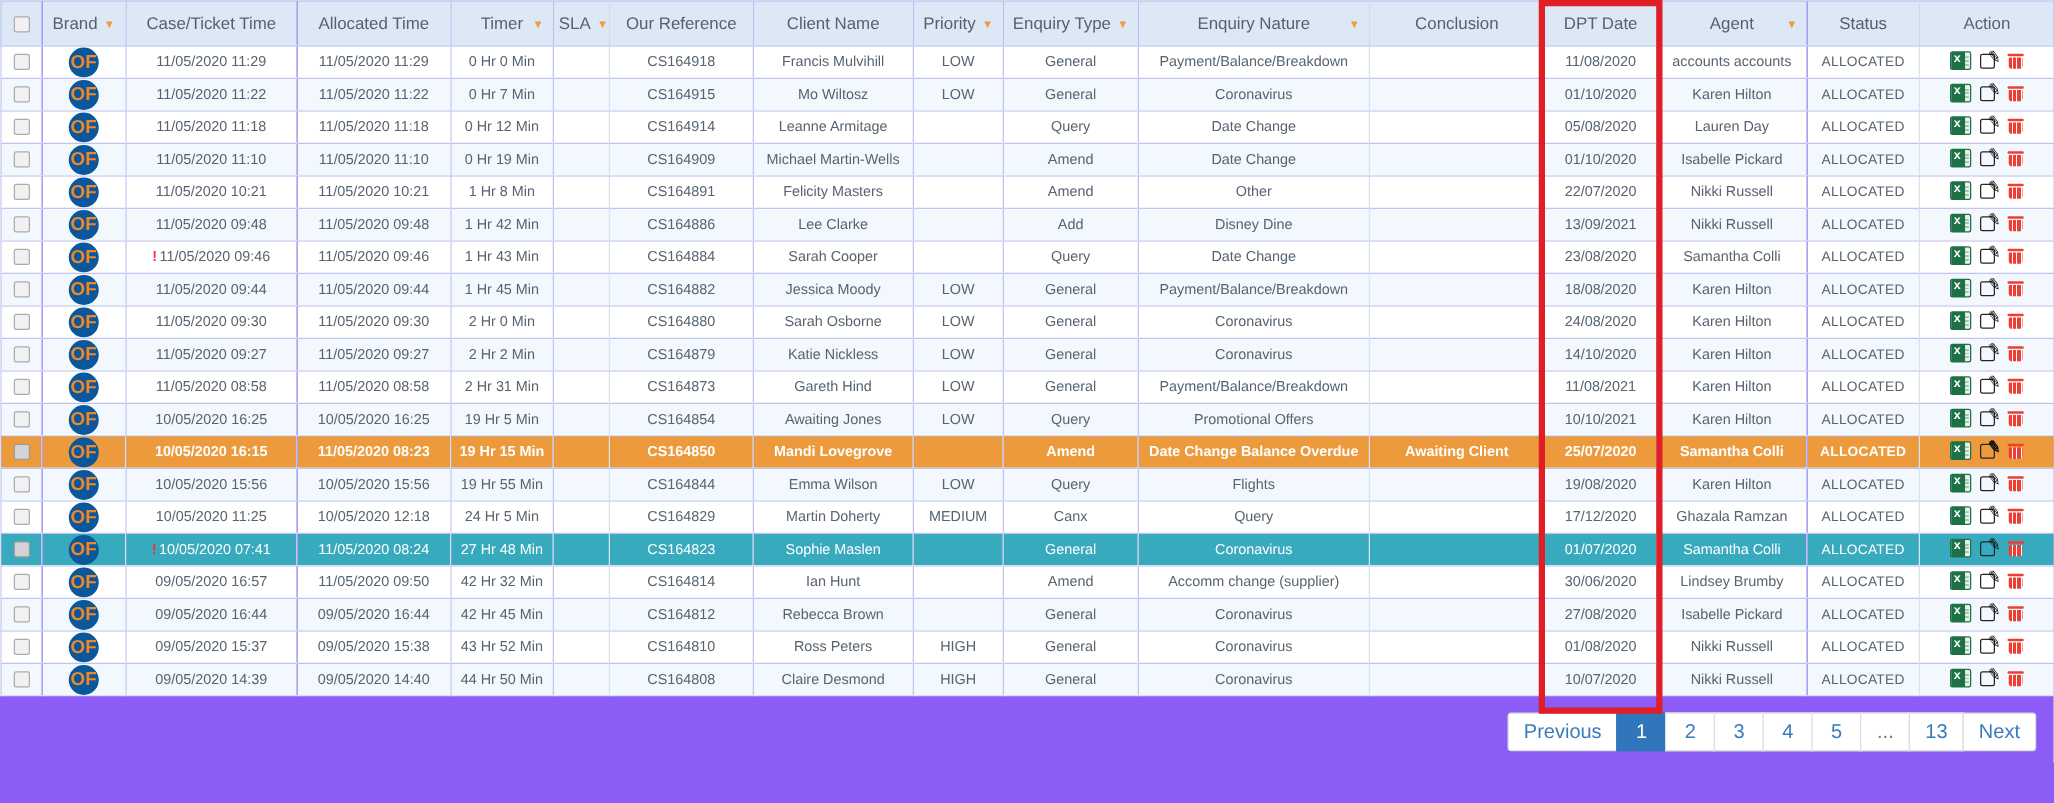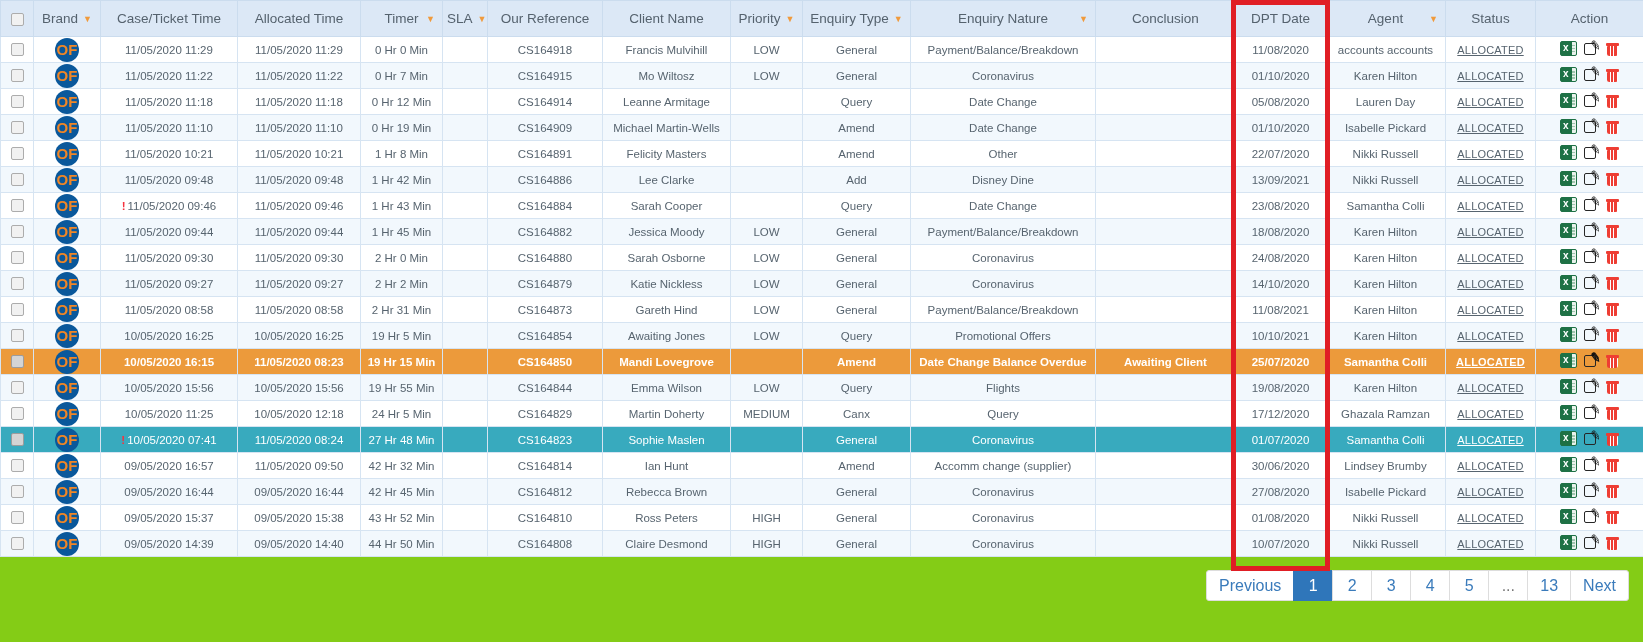--- a/index.html
+++ b/index.html
@@ -1,18 +1,18 @@
 <!DOCTYPE html>
 <html><head>
 <meta charset="utf-8">
 <style>
   * { box-sizing: border-box; }
   html,body { margin:0; padding:0; background:#fff; }
   body { font-family:"Liberation Sans", sans-serif; color:#5A6771; }
-  .stage { position:relative; width:1643px; height:642px; overflow:hidden; background:#84cc16; }
+  .stage { position:relative; width:1643px; height:642px; overflow:hidden; background:#8b5cf6; }
 
   table.cases { border-collapse:collapse; table-layout:fixed; width:1643px; }
   thead th {
     background:#DCE8F6; height:36px; border:1px solid #CBDCEE;
     font-size:13.5px; font-weight:400; color:#55626E; position:relative;
     padding:0 4px; white-space:nowrap; overflow:hidden;
   }
   tbody td {
     height:26px; border:1px solid #D6E4F2; text-align:center;
     font-size:11.5px; padding:0 4px; white-space:nowrap; overflow:hidden;
@@ -31,21 +31,21 @@
   }
   tr.row-orange .checkbox, tr.row-teal .checkbox { background:#D4D4D4; border-color:#9C9C9C; }
 
   .brand-badge {
     display:inline-flex; align-items:center; justify-content:center;
     width:24px; height:24px; border-radius:50%; background:#0A589B;
     color:#F08626; font-size:15px; font-weight:700; letter-spacing:0.2px;
   }
   .alert-mark { color:#F5333F; font-weight:700; margin-right:2px; }
 
-  a.status-link { color:inherit; text-decoration:underline; cursor:pointer; font-size:11px; letter-spacing:0.2px; }
+  a.status-link { color:inherit; cursor:pointer; font-size:11px; letter-spacing:0.2px; }
 
   .actions { display:inline-flex; align-items:center; gap:7px; }
   .icon-excel {
     position:relative; display:inline-block; width:17px; height:15px; cursor:pointer;
     background:linear-gradient(90deg,#1E7145 0 11px,#E9F2EC 11px 17px);
     border:1px solid #1E7145; border-radius:2px;
   }
   .icon-excel::before { content:"x"; position:absolute; left:2px; top:50%; transform:translateY(-56%);
     color:#fff; font-weight:700; font-size:10px; line-height:1; }
   .icon-excel::after { content:""; position:absolute; right:1.5px; top:3px; width:3px; height:8px;

